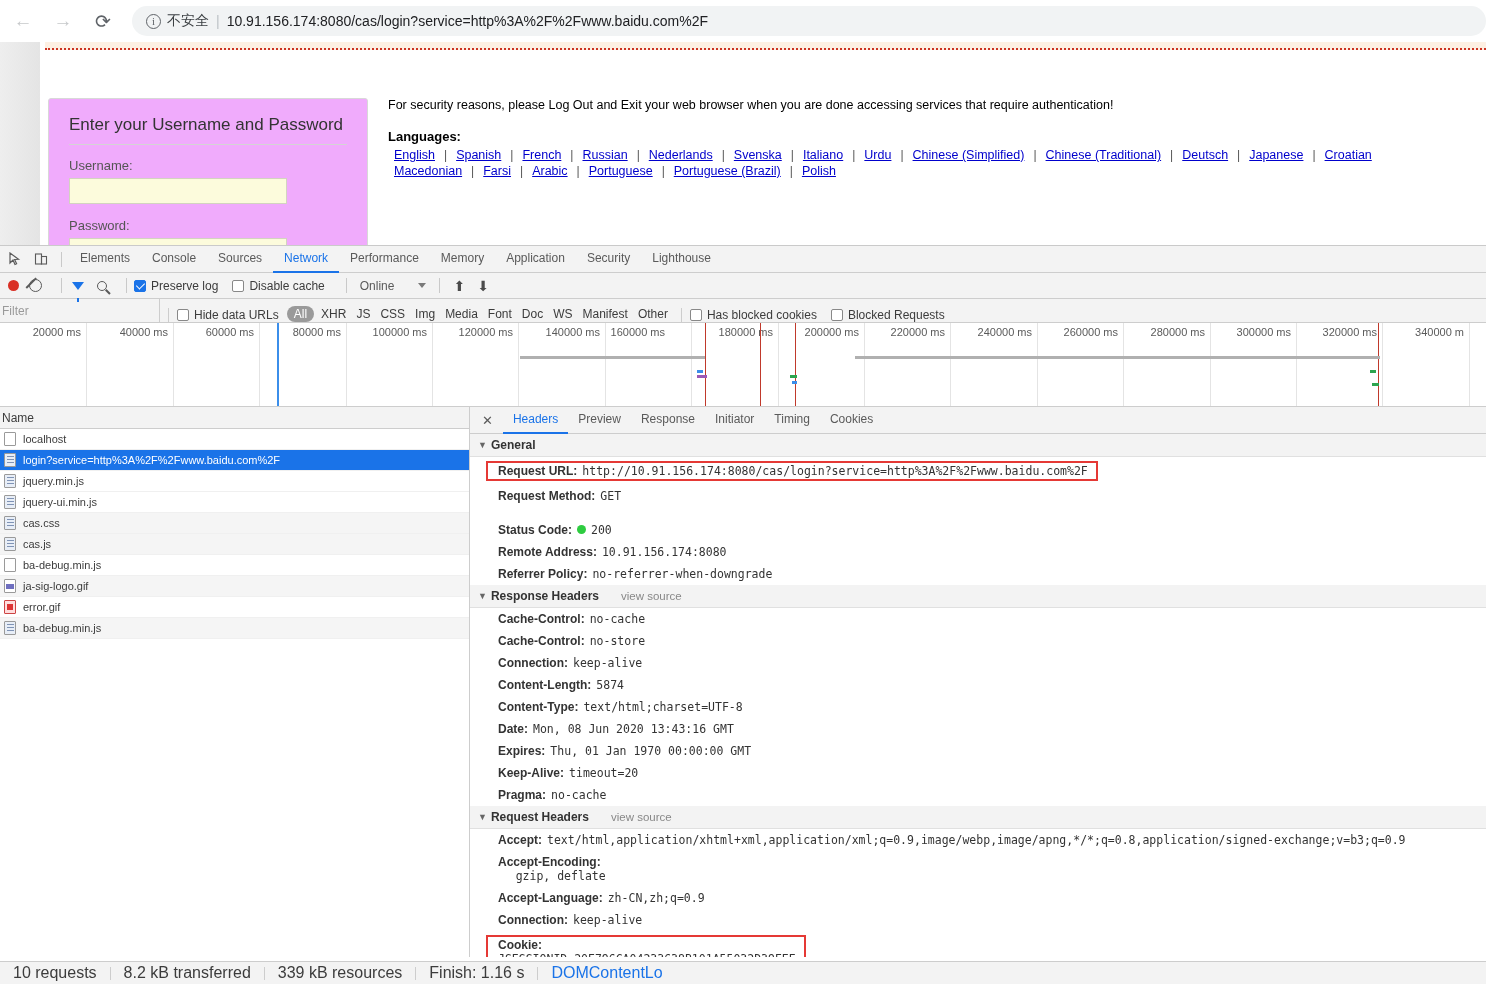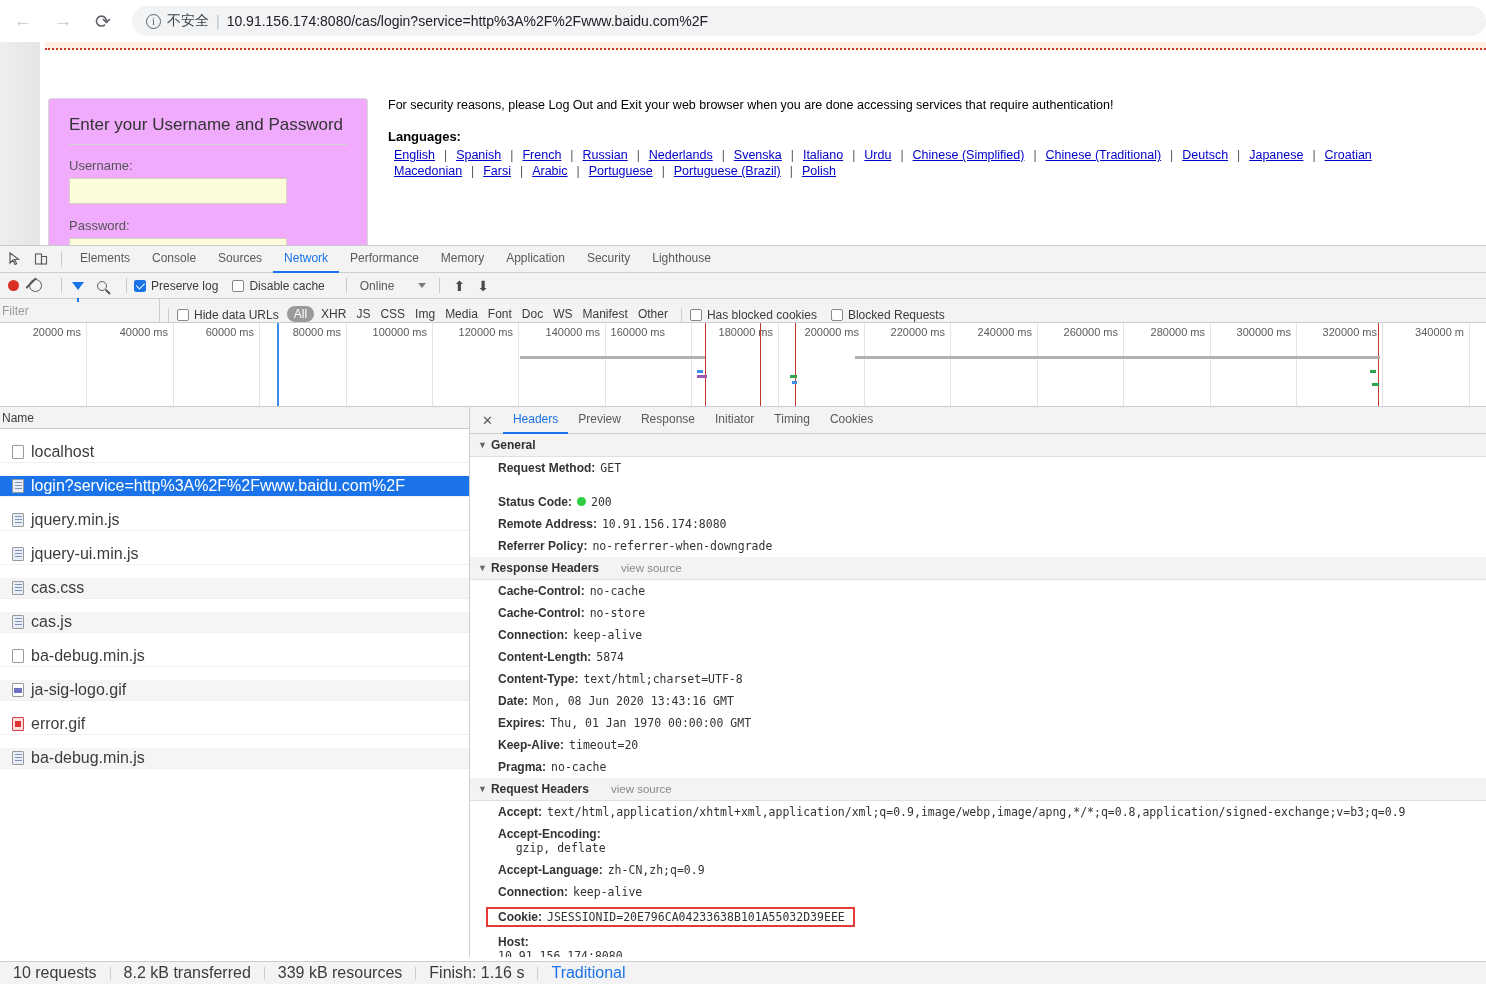--- a/index.html
+++ b/index.html
@@ -194,22 +194,22 @@
   #split { display: flex; height: 550px; }
   #req-list {
     width: 470px; border-right: 1px solid #cdcdcd; background: #fff;
     overflow: hidden; flex: 0 0 auto;
   }
   #req-head {
     height: 22px; background: #f3f3f3; border-bottom: 1px solid #cdcdcd;
     font-size: 12px; color: #3c3c3c; display: flex; align-items: center; padding-left: 2px;
   }
   .req-row {
-    height: 21px; display: flex; align-items: center; font-size: 16px;
-    color: #3c3c3c; padding-left: 12px; border-bottom: 1px solid #f0f0f0; margin-top: 13px;
+    height: 21px; display: flex; align-items: center; font-size: 11px;
+    color: #3c3c3c; padding-left: 4px; border-bottom: 1px solid #f0f0f0;
   }
   .req-row.odd { background: #f5f5f5; }
   .req-row.selected { background: #1a73e8; color: #fff; }
   .fileicon {
     width: 12px; height: 14px; border: 1px solid #9a9a9a; background: #fff;
     margin-right: 7px; flex: 0 0 auto; position: relative; border-radius: 1px;
   }
   .fileicon.doc { background: #e8eef7; }
   .fileicon.doc::after {
     content:''; position: absolute; left: 1.5px; top: 2px; right: 1.5px; bottom: 2px;
@@ -550,20 +550,26 @@
           </div>
       </div>
       <div id="det-scrollclip">
         <div id="det-body">
 
           <div class="sect-head">
             <span class="tri">▼</span>
             <span>General</span>
           </div>
           <div id="general-rows-host">
+              <div class="hrow ">
+                <span class="boxed" style="display: inline-flex; align-items: baseline; margin-left: -12px; padding: 1px 8px 1px 10px;">
+                  <span class="hkey">Request URL:</span>
+                  <span class="hval">http://10.91.156.174:8080/cas/login?service=http%3A%2F%2Fwww.baidu.com%2F</span>
+                </span>
+              </div>
               <div class="hrow">
                 <span style="display: inline-flex; align-items: baseline;">
                   <span class="hkey">Request Method:</span>
                   <span class="hval">GET</span>
                 </span>
               </div>
               <div class="hrow">
                 <span style="display: inline-flex; align-items: baseline; margin-top: 12px;">
                   <span class="hkey">Status Code:</span>
                   <span class="status-dot"></span>
@@ -670,21 +676,21 @@
                   <span class="hval">zh-CN,zh;q=0.9</span>
                 </span>
               </div>
               <div class="hrow">
                 <span style="display: inline-flex; align-items: baseline;">
                   <span class="hkey">Connection:</span>
                   <span class="hval">keep-alive</span>
                 </span>
               </div>
               <div class="hrow ">
-                <span class="boxed" style="display: inline-flex; align-items: baseline; margin-left: -12px; padding: 1px 8px 1px 10px;">
+                <span class="boxed" style="display: inline-flex; align-items: baseline; margin-left: -12px; padding: 1px 8px 1px 10px; flex-direction: column;">
                   <span class="hkey">Cookie:</span>
                   <span class="hval">JSESSIONID=20E796CA04233638B101A55032D39EEE</span>
                 </span>
               </div>
               <div class="hrow">
                 <span style="display: inline-flex; align-items: baseline; flex-direction: column;">
                   <span class="hkey">Host:</span>
                   <span class="hval">10.91.156.174:8080</span>
                 </span>
               </div>
@@ -698,16 +704,16 @@
 
   <div id="statusbar">
     <span class="sb-item">10 requests</span>
     <span class="sb-sep"></span>
     <span class="sb-item">8.2 kB transferred</span>
     <span class="sb-sep"></span>
     <span class="sb-item">339 kB resources</span>
     <span class="sb-sep"></span>
     <span class="sb-item">Finish: 1.16 s</span>
     <span class="sb-sep"></span>
-    <span class="sb-item blue">Traditional</span>
+    <span class="sb-item blue">DOMContentLo</span>
   </div>
 
 </div>
 
 </body></html>

